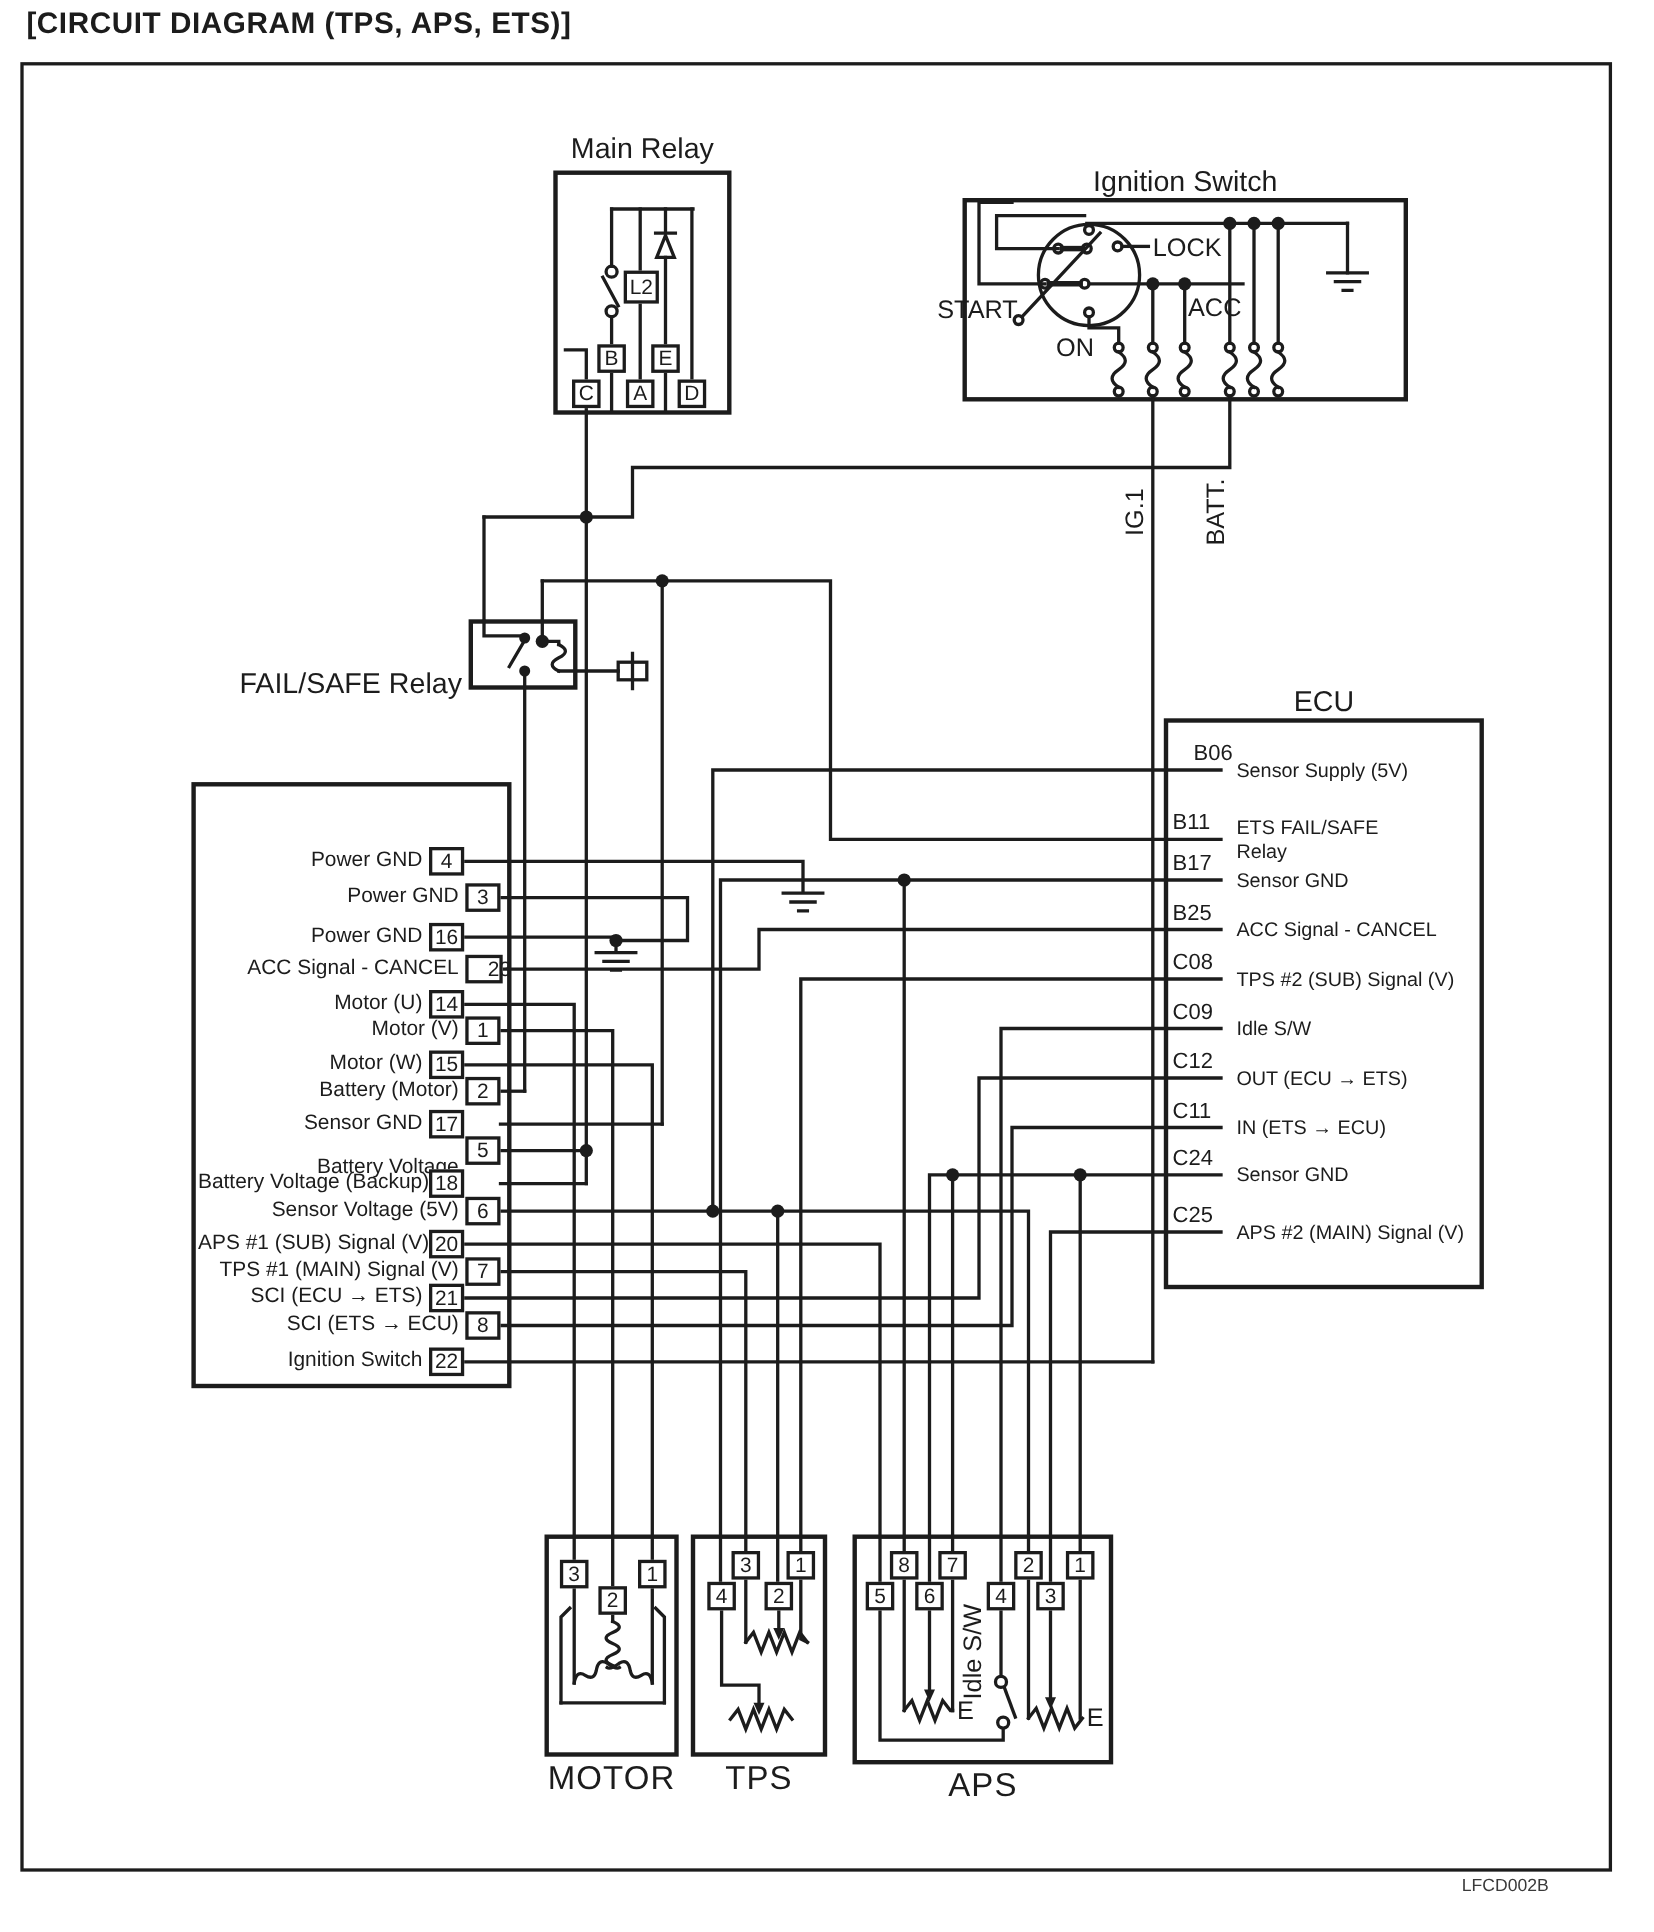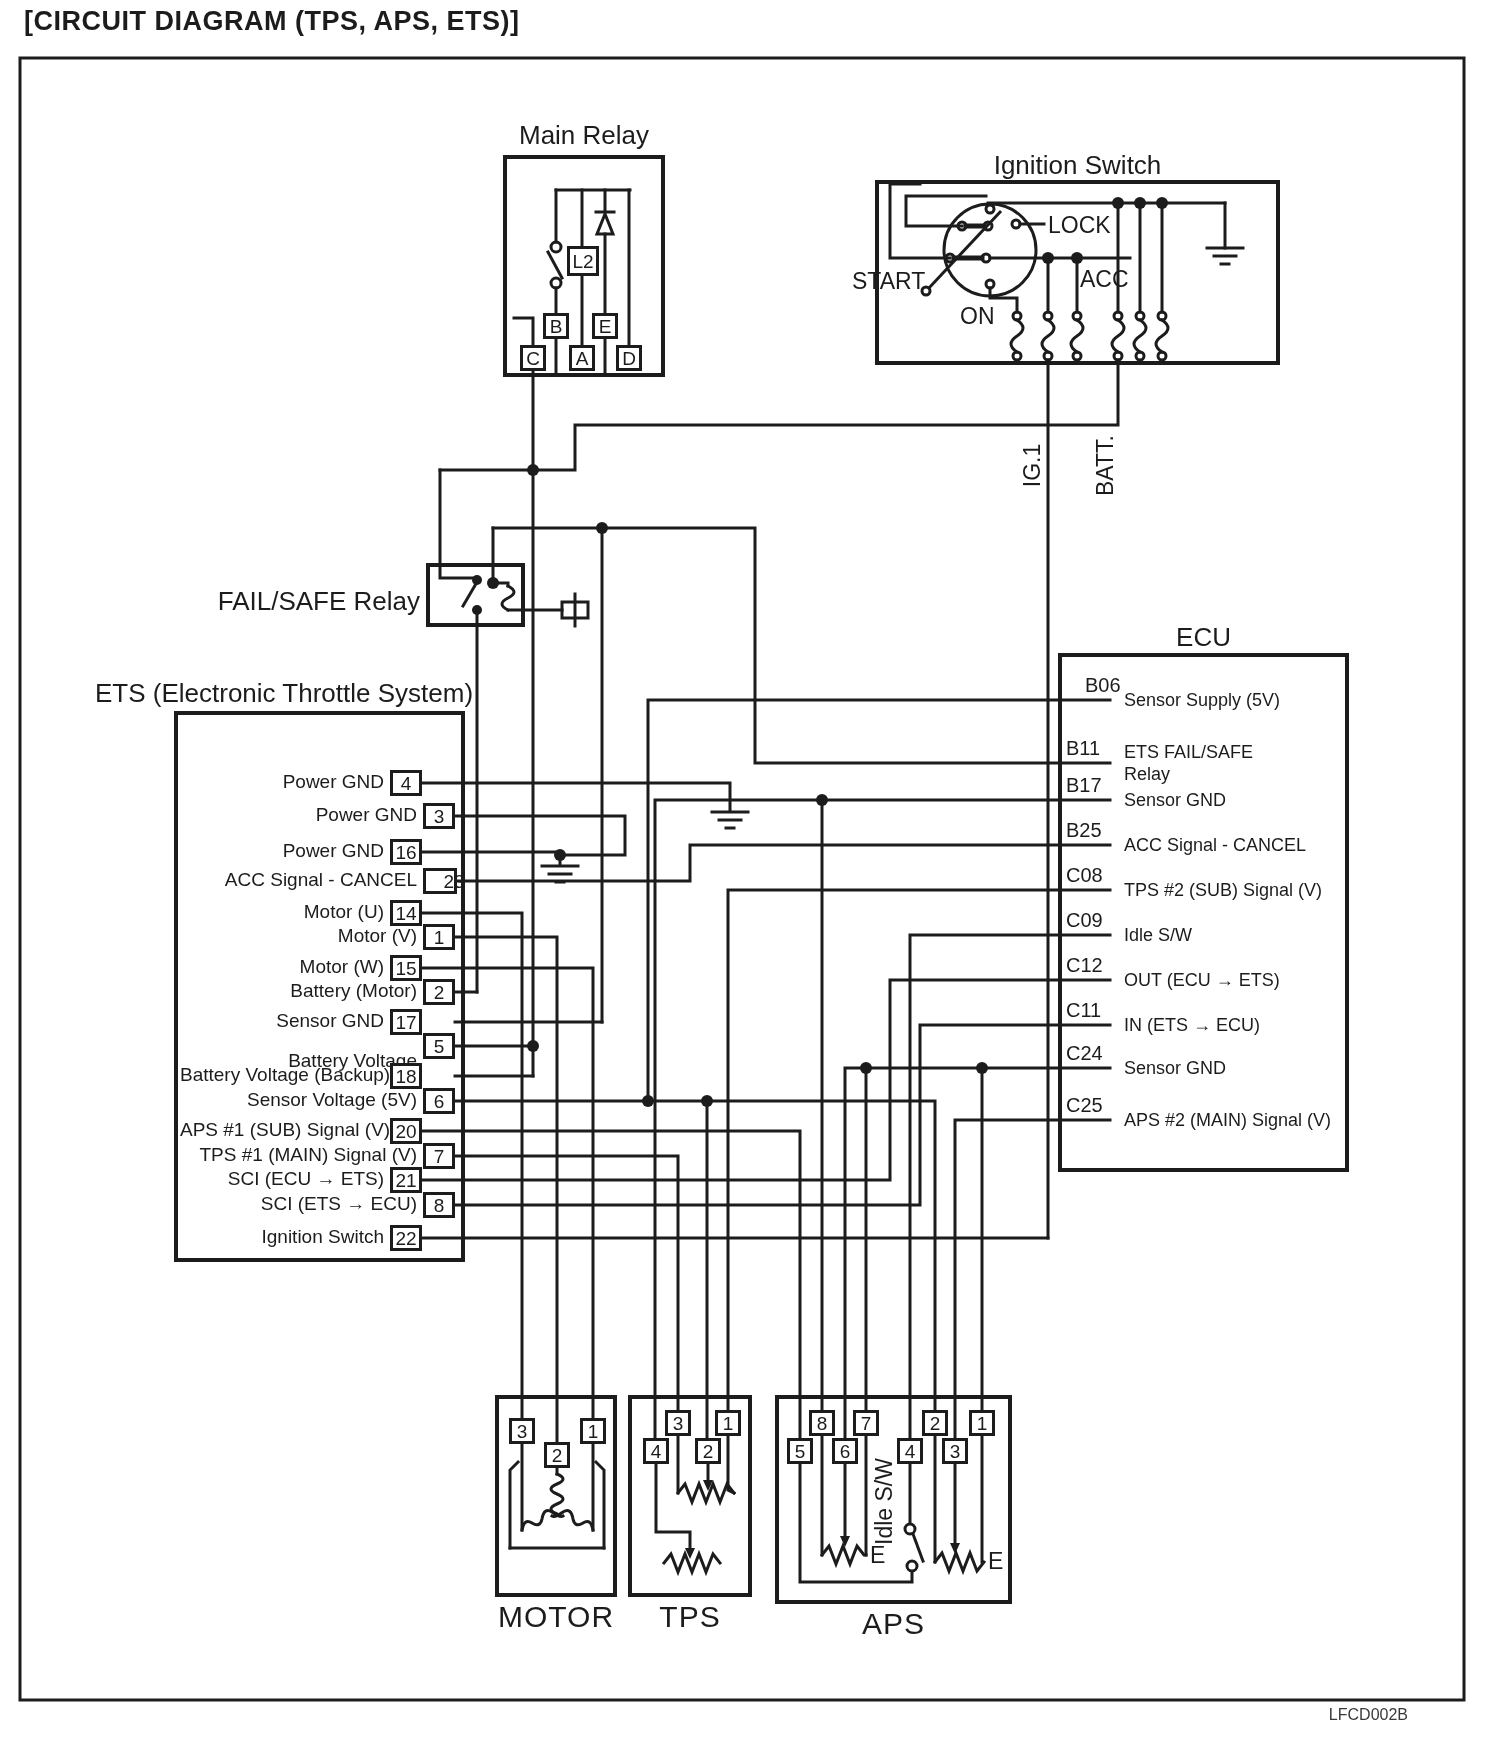--- a/index.html
+++ b/index.html
@@ -3,21 +3,21 @@
 <meta charset="utf-8">
 <style>
   html,body{margin:0;padding:0;background:#fff;}
   .canvas{position:relative;width:1504px;height:1756px;background:#ffffff;
           font-family:"Liberation Sans", sans-serif;color:#1c1c1c;overflow:hidden;}
   svg.wires{position:absolute;left:0;top:0;width:1504px;height:1756px;}
   .lbl{position:absolute;white-space:nowrap;color:#1c1c1c;}
   .title{font-size:27px;font-weight:bold;letter-spacing:.5px;}
   .sect{font-size:26px;}
   .ctr{text-align:center;}
-  .rt{text-align:right;}
+  .rt{text-align:right;margin-top:20px;}
   .pinbox{position:absolute;border:3px solid #1c1c1c;background:#fff;box-sizing:border-box;
           display:flex;align-items:center;justify-content:center;font-size:19px;line-height:1;}
   .etslbl{position:absolute;font-size:19px;text-align:right;white-space:nowrap;}
   .ecucode{position:absolute;font-size:20px;white-space:nowrap;}
   .ecudesc{position:absolute;font-size:18px;line-height:22px;width:216px;}
   .poslbl{position:absolute;font-size:23px;white-space:nowrap;}
   .rot{transform:rotate(-90deg);transform-origin:center center;text-align:center;}
   .bigname{position:absolute;font-size:30px;letter-spacing:1px;text-align:center;}
   .foot{position:absolute;font-size:16px;color:#3a3a3a;text-align:right;width:208px;}
 </style>
@@ -265,21 +265,20 @@
   <div class="ecudesc" style="left:1124px;top:924px;">Idle S/W</div>
   <div class="ecucode" style="left:1066px;top:954px;">C12</div>
   <div class="ecudesc" style="left:1124px;top:969px;">OUT (ECU → ETS)</div>
   <div class="ecucode" style="left:1066px;top:999px;">C11</div>
   <div class="ecudesc" style="left:1124px;top:1014px;">IN (ETS → ECU)</div>
   <div class="ecucode" style="left:1066px;top:1042px;">C24</div>
   <div class="ecudesc" style="left:1124px;top:1057px;">Sensor GND</div>
   <div class="ecucode" style="left:1066px;top:1094px;">C25</div>
   <div class="ecudesc" style="left:1124px;top:1109px;">APS #2 (MAIN) Signal (V)</div>
 
-  <div class="lbl sect" style="left:95px;top:678px;">ETS (Electronic Throttle System)</div>
 
   <div class="etslbl" style="left:180px;top:771px;width:204px;">Power GND</div>
   <div class="pinbox" style="left:390px;top:770px;width:32px;height:26px;">4</div>
   <div class="etslbl" style="left:180px;top:804px;width:237px;">Power GND</div>
   <div class="pinbox" style="left:423px;top:803px;width:32px;height:26px;">3</div>
   <div class="etslbl" style="left:180px;top:840px;width:204px;">Power GND</div>
   <div class="pinbox" style="left:390px;top:839px;width:32px;height:26px;">16</div>
   <div class="etslbl" style="left:180px;top:869px;width:237px;">ACC Signal - CANCEL</div>
   <div class="pinbox" style="left:423px;top:868px;width:32px;height:26px;padding-left:28px;">23</div>
   <div class="etslbl" style="left:180px;top:901px;width:204px;">Motor (U)</div>

